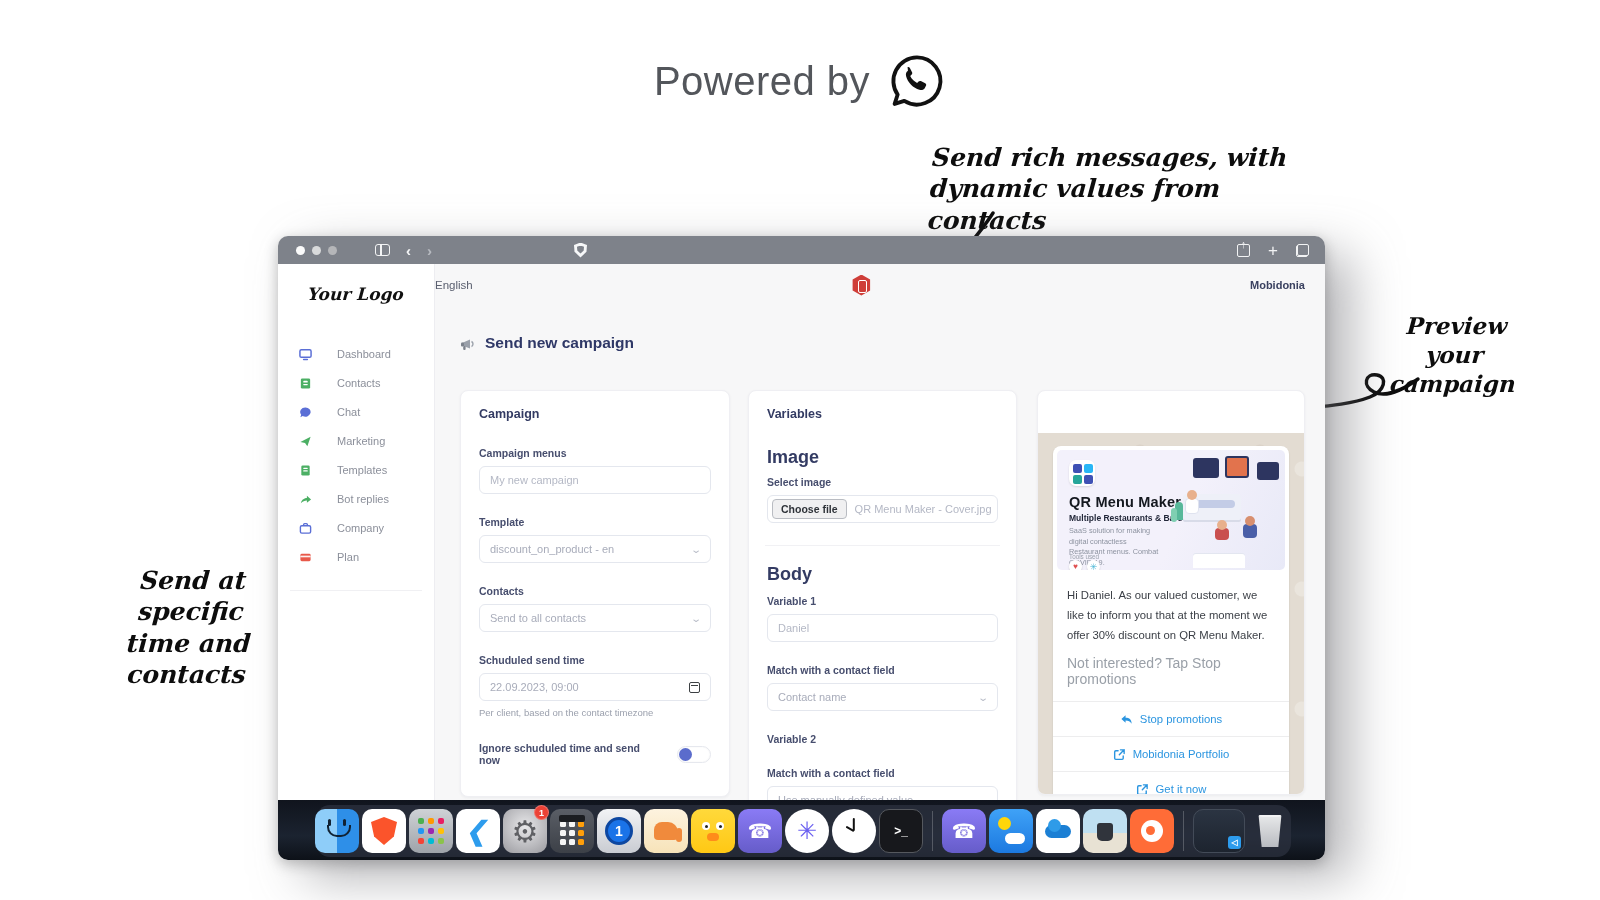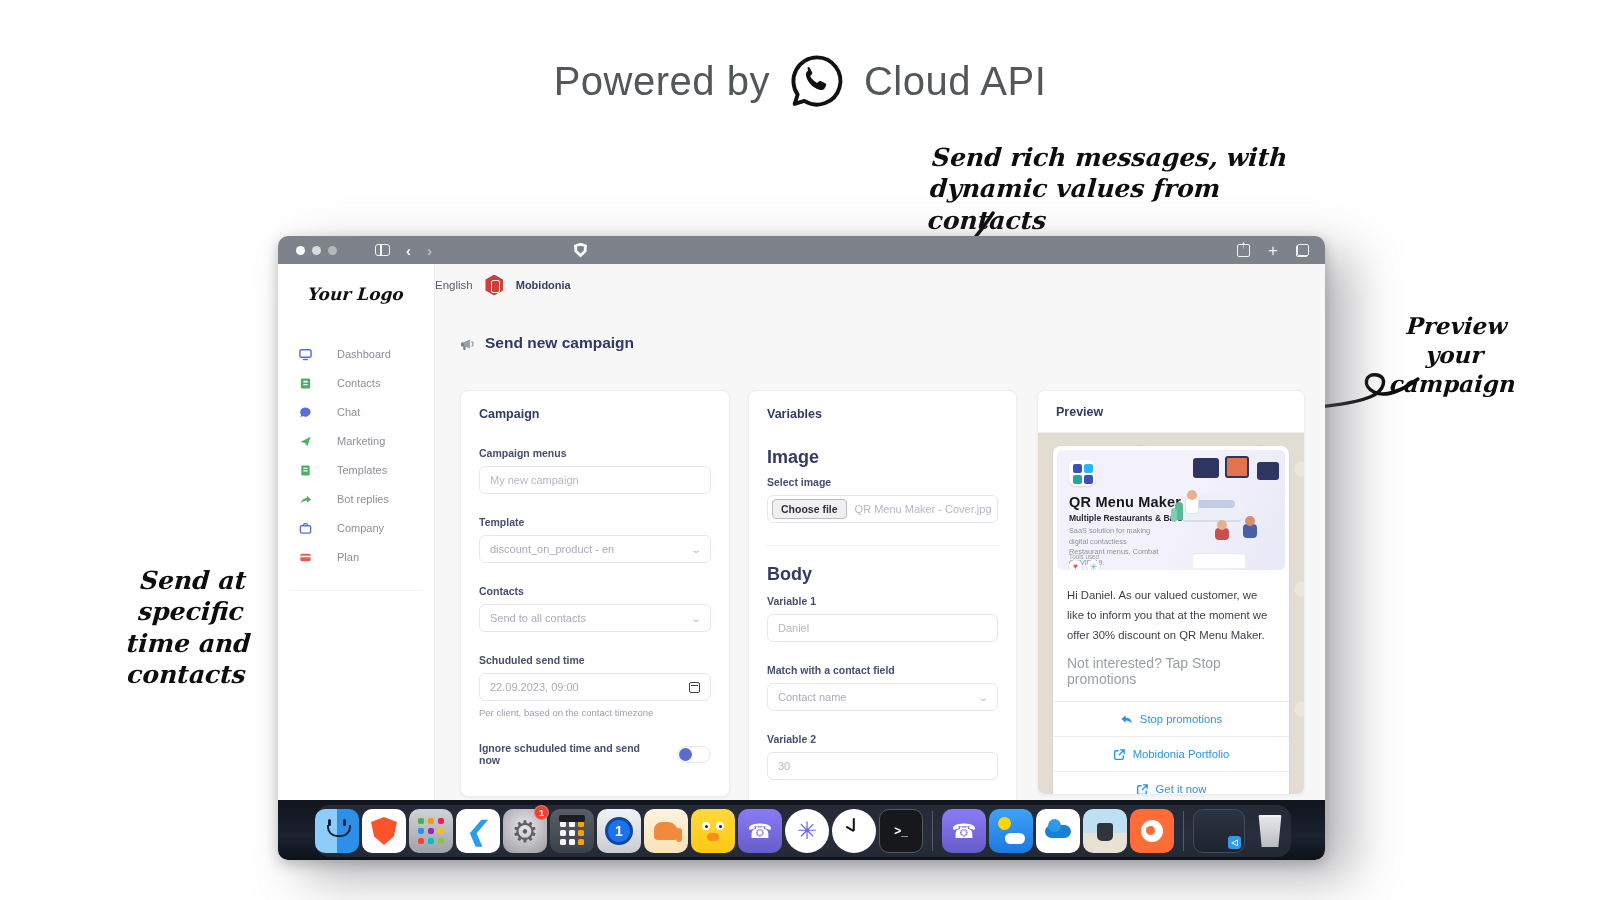--- a/index.html
+++ b/index.html
@@ -48,21 +48,21 @@
   
   .app { position:absolute; top:28px; left:0; right:0; bottom:0; background:#f7f7f8; }
   .sidebar { position:absolute; left:0; top:0; bottom:0; width:157px; background:#ffffff; border-right:1px solid #ededf1; }
   .yourlogo { margin-top:20px; text-align:center; font-family:"DejaVu Serif", serif; font-style:italic; font-weight:700; font-size:17px; transform:skewX(-4deg); color:#101010; }
   .menu { margin-top:36px; }
   .mitem { display:flex; align-items:flex-start; gap:25px; padding:8px 0 8px 21px; cursor:pointer; }
   .mitem .lbl { font-size:11px; color:#8b8f9a; }
   .mitem svg { width:13px; height:13px; flex:0 0 auto; }
   .sdivider { margin:18px 12px 0 12px; border-top:1px solid #f0f0f3; }
 
-  .topbar { position:absolute; left:157px; right:0; top:0; height:42px; display:flex; align-items:center; justify-content:flex-start; gap:12px; padding-right:20px; }
+  .topbar { position:absolute; left:157px; right:0; top:0; height:42px; display:flex; align-items:center; justify-content:space-between; gap:12px; padding-right:20px; }
   .lang { font-size:11.5px; color:#5b6070; }
   .mlogo { width:19px; height:21px; background:#cf3e39; clip-path:polygon(50% 0,96% 24%,96% 76%,50% 100%,4% 76%,4% 24%); position:relative; }
   .mlogo::after{content:""; position:absolute; left:6px; top:5px; width:7px; height:11px; border:1.3px solid #fff; border-radius:2px;}
   .mbrand { font-size:11px; font-weight:700; color:#3a4160; }
 
   .ptitle-row { position:absolute; left:182px; top:70px; display:flex; align-items:flex-end; gap:8px; }
   .ptitle { font-size:15.5px; font-weight:800; color:#2f3867; }
 
   .card { position:absolute; background:#fff; border:1px solid #efeff3; border-radius:8px; box-shadow:0 1px 3px rgba(25,30,60,.05); }
   .card-campaign { left:182px; top:126px; width:270px; height:407px; padding:16px 18px; }
@@ -189,21 +189,20 @@
 <body>
 
 <div class="stage">
 
   <div class="hero">
     <span class="ptext">Powered by</span>
     <svg class="wa" viewBox="0 0 48 48">
       <path d="M24 4.5 A19.5 19.5 0 1 1 13.5 40.5 L5.5 43 L8 35.2 A19.5 19.5 0 0 1 24 4.5 Z" fill="none" stroke="#111" stroke-width="3.2" stroke-linejoin="round"></path>
       <path d="M16.5 15.5 c-1.5 1 -2 2.5 -1.5 4.5 c1.2 5 6 9.8 11 11.3 c2 .6 3.5 0 4.5-1.5 l1-2 c.3-.7 0-1.5-.7-1.9 l-3.6-1.8 c-.6-.3-1.4-.2-1.9.3 l-1.2 1.2 c-2.5-1.2-4.5-3.2-5.7-5.7 l1.2-1.2 c.5-.5.6-1.3.3-1.9 l-1.8-3.6 c-.4-.7-1.2-1-1.9-.7 z" fill="#111"></path>
     </svg>
-    <span class="ptext">Cloud API</span>
   </div>
 
   <div class="hand hand-top">
     <span>Send rich messages, with</span><br>
     <span>dynamic values from contacts</span>
   </div>
   <div class="hand hand-right">
     <span>Preview your</span><br>
     <span>campaign</span>
   </div>
@@ -366,34 +365,28 @@
         <div class="flabel" style="margin-top:10px;">Variable 1</div>
         <div class="finput">
             <span>Daniel</span>
           </div>
         <div class="flabel mt18">Match with a contact field</div>
         <div class="finput fselect">
             <span>Contact name</span>
             <span class="chev">⌄</span>
           </div>
         <div class="flabel mt18">Variable 2</div>
-        <div class="finput">
-            <span>30</span>
-          </div>
         <div class="flabel mt18">Match with a contact field</div>
         <div class="finput fselect">
             <span>Use manually defined value</span>
             <span class="chev">⌄</span>
           </div>
       </div>
 
       <div class="card card-preview">
-        <div class="pvhead">
-          <span class="ctitle">Preview</span>
-        </div>
         <div class="chat">
           <div class="bubble">
             <div class="bimg">
               <span class="qrchip">
                   <span class="qr1"></span>
                   <span class="qr2"></span>
                   <span class="qr3"></span>
                   <span class="qr4"></span>
                 </span>
               <span class="btitle">QR Menu Maker</span>

